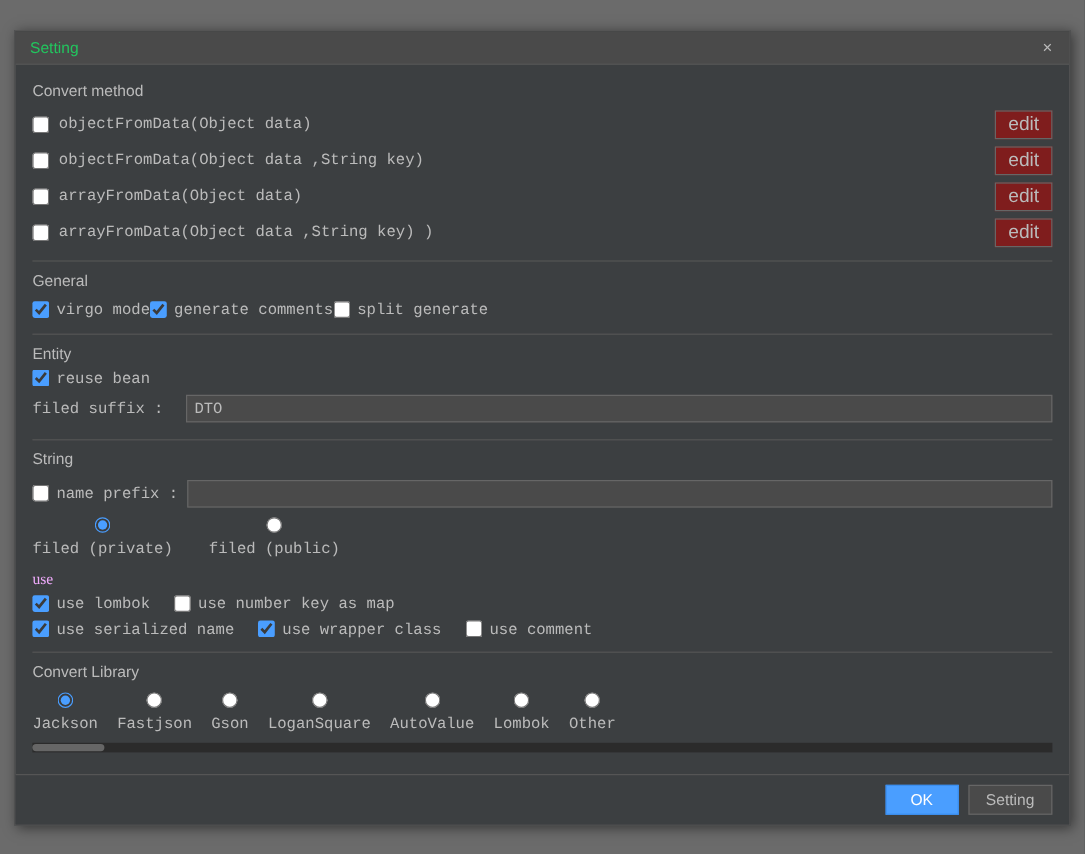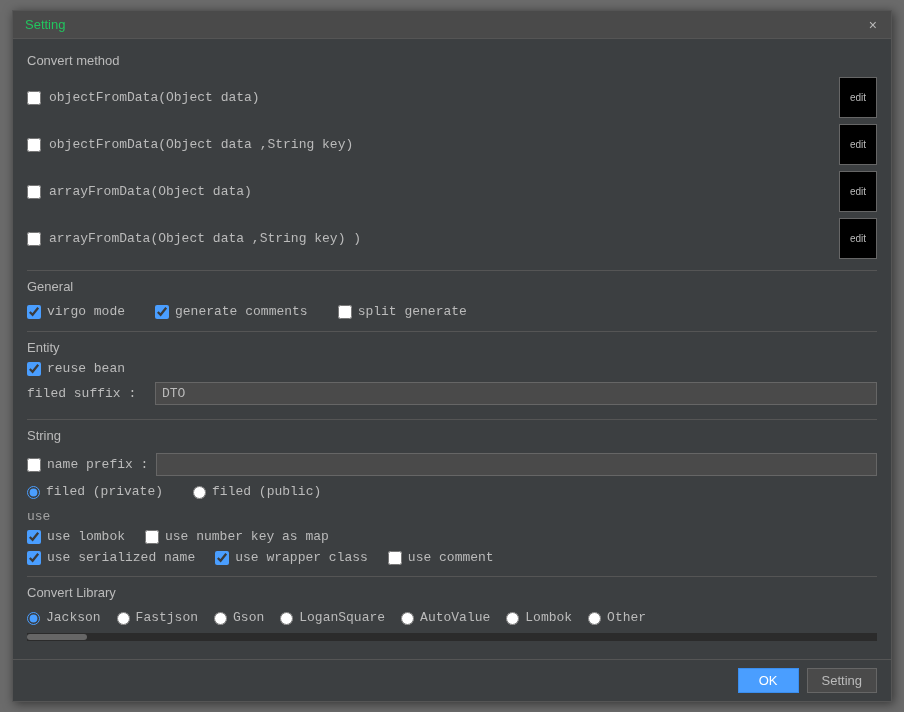--- a/index.html
+++ b/index.html
@@ -70,32 +70,31 @@
       display: flex;
       align-items: center;
       gap: 8px;
     }
     .method-text {
       font-family: 'Courier New', monospace;
       font-size: 13px;
       color: #bbbbbb;
     }
     .edit-btn {
-      background: #000000;
+      background: #7f1d1d;
       border: 1px solid #666;
       color: #bbbbbb;
-      padding: 14px 10px;
-      cursor: pointer;
-      font-size: 10px;
+      padding: 2px 10px;
+      cursor: pointer;
+      font-size: 16px;
       font-family: sans-serif;
     }
     .general-row {
       display: flex;
       align-items: center;
-      gap: 30px;
       padding: 4px 0;
     }
     .checkbox-label {
       display: flex;
       align-items: center;
       gap: 6px;
       font-family: 'Courier New', monospace;
       font-size: 13px;
       color: #bbbbbb;
       cursor: pointer;
@@ -136,36 +135,37 @@
       padding: 4px 0;
     }
     .radio-row {
       display: flex;
       align-items: center;
       gap: 30px;
       padding: 4px 0;
     }
     .radio-label {
       display: flex;
-      align-items: flex-end;
+      align-items: center;
       gap: 6px;
       font-family: 'Courier New', monospace;
       font-size: 13px;
       color: #bbbbbb;
       cursor: pointer;
+      flex-direction: column;
     }
     .radio-input {
       cursor: pointer;
       accent-color: #4a9eff;
     }
     .use-section { margin-top: 4px; }
     .use-label {
-      font-family: Liberation Mono, monospace;
-      font-size: 13px;
-      color: #a3a3a3;
+      font-family: Liberation Serif, serif;
+      font-size: 13px;
+      color: #f0abfc;
       padding: 2px 0;
     }
     .use-row {
       display: flex;
       align-items: center;
       gap: 20px;
       padding: 3px 0;
     }
     .library-section { margin-top: 4px; }
     .library-row {

